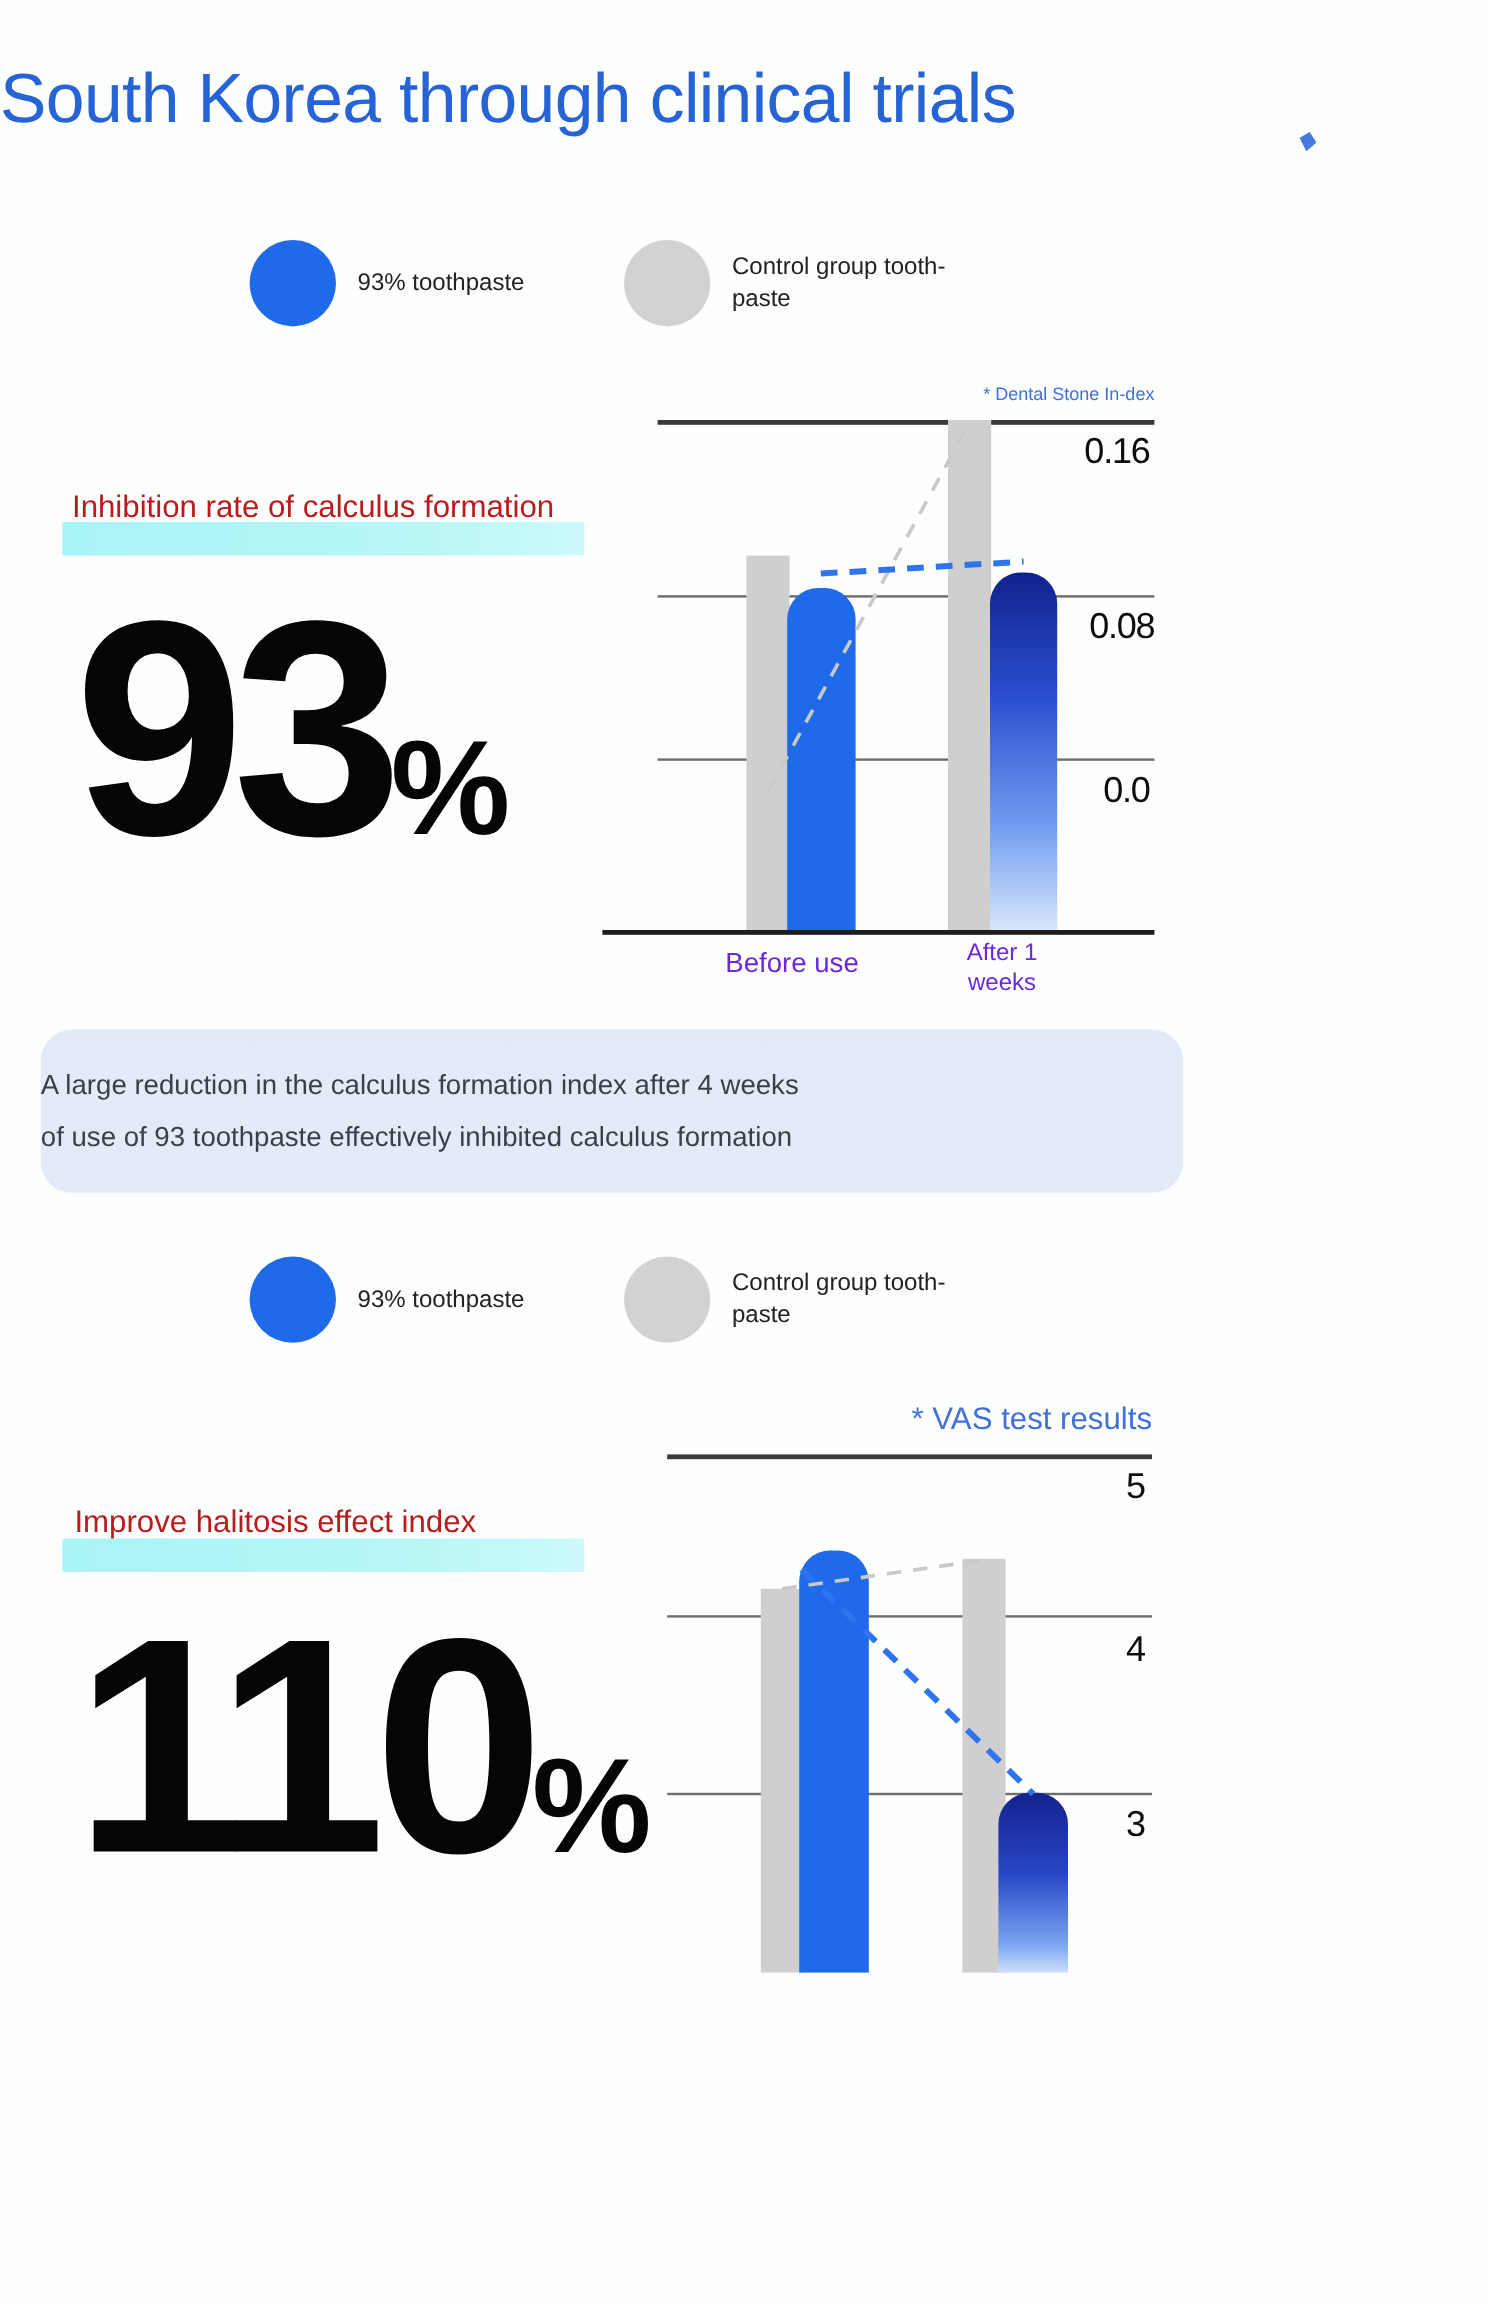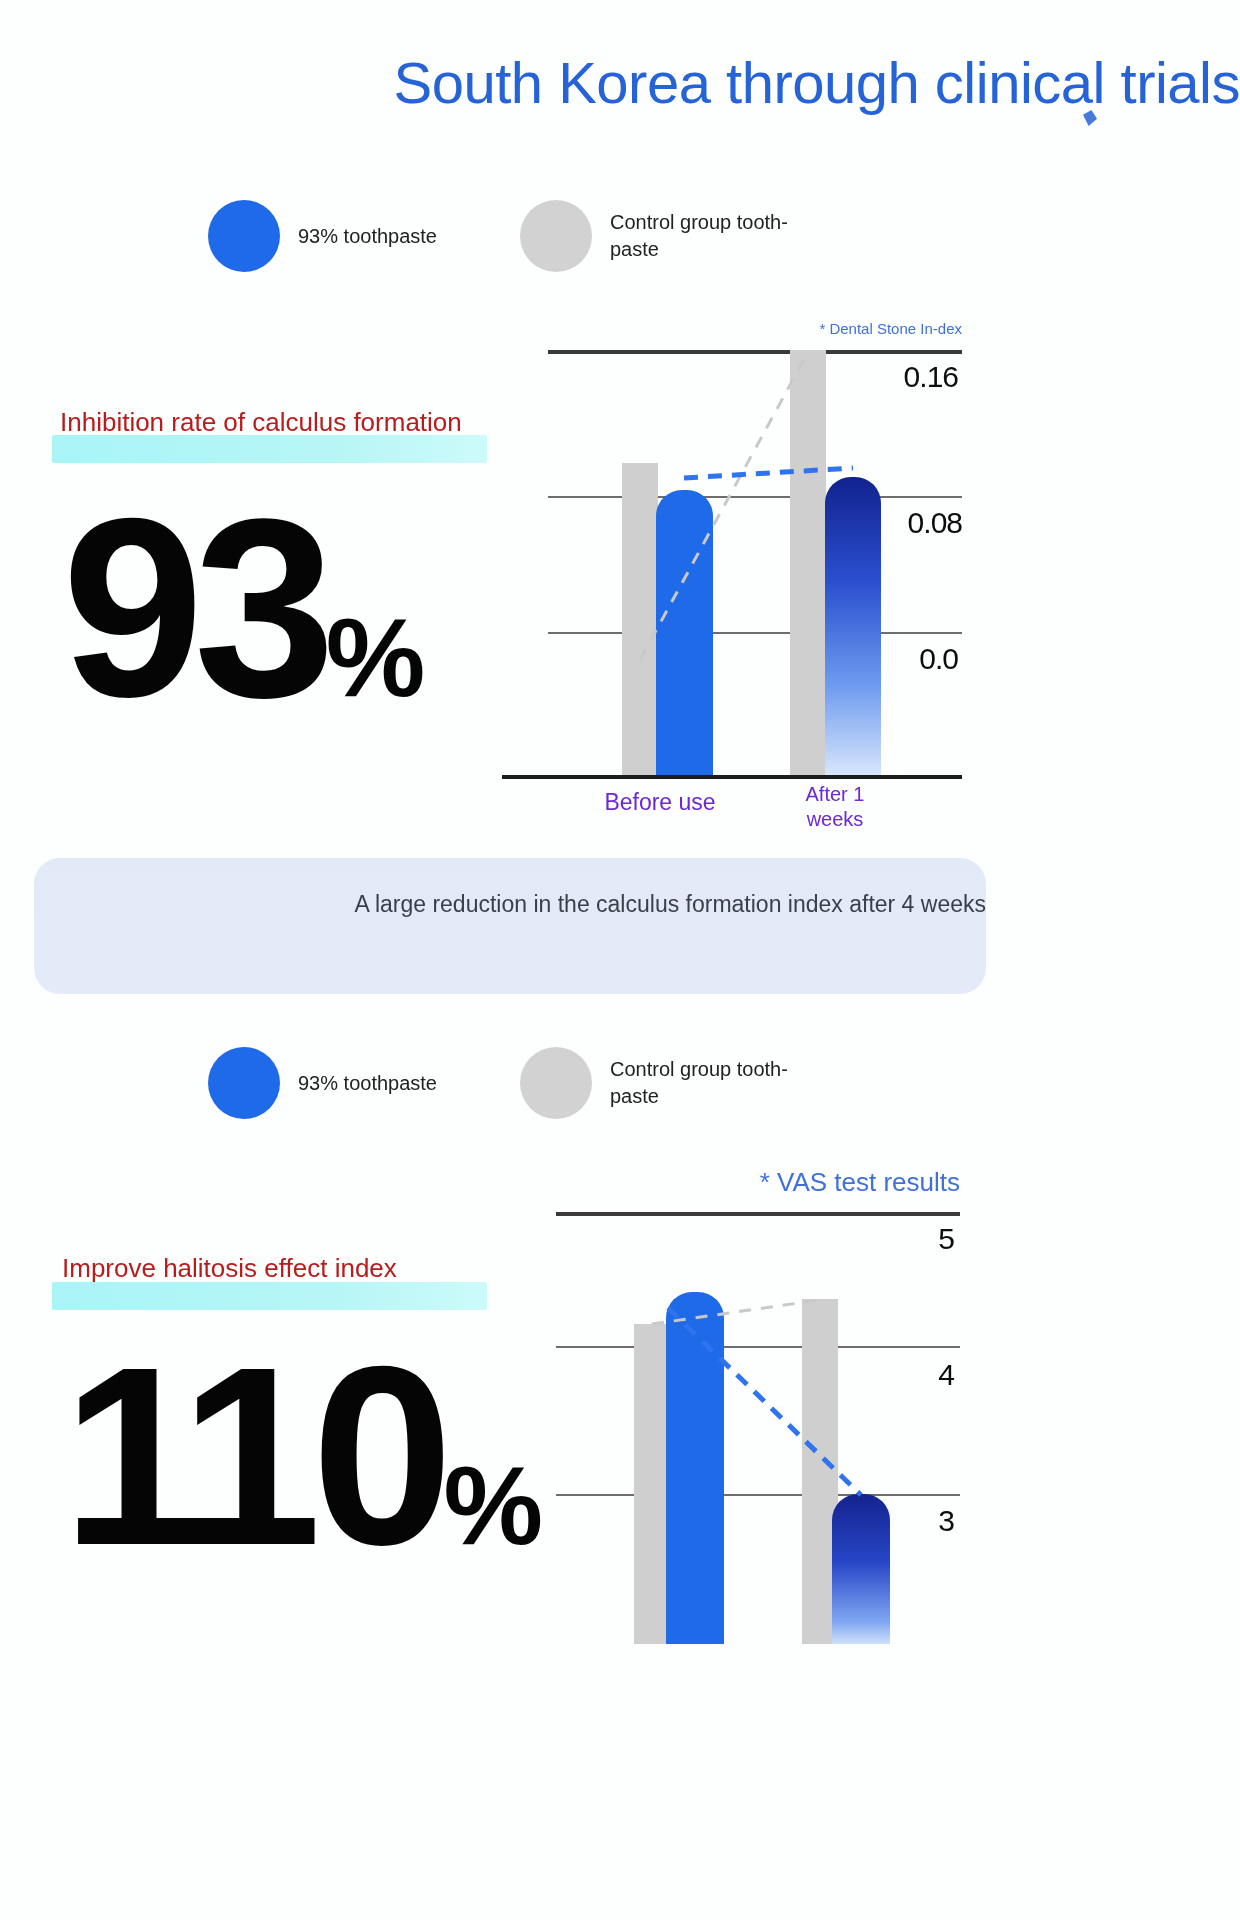--- a/index.html
+++ b/index.html
@@ -15,21 +15,21 @@
     width: 1240px;
     height: 1920px;
     background: #fdfefe;
   }
 
   
   .title {
     position: absolute;
     left: 0; top: 48px;
     width: 1240px;
-    text-align: right;
+    text-align: left;
     font-size: 58px;
     line-height: 70px;
     color: #2663d6;
     font-family: "Liberation Sans Narrow", "Liberation Sans", sans-serif;
     letter-spacing: -0.5px;
     white-space: nowrap;
   }
   .title-mark {
     position: absolute;
     left: 1083px; top: 110px;
@@ -152,21 +152,21 @@
 
   
   .note-box {
     position: absolute;
     background: linear-gradient(180deg,#e2eaf8 0%, #e4ebf8 100%);
     border-radius: 26px;
   }
   .note-line {
     position: absolute;
     width: 100%;
-    text-align: right;
+    text-align: left;
     font-size: 23px;
     color: #3a3f4a;
     font-family: "Liberation Sans Narrow", "Liberation Sans", sans-serif;
   }
 </style>
 </head>
 <body>
 
 <div class="page">
 
@@ -219,20 +219,21 @@
           <line x1="136" y1="128" x2="305" y2="118" stroke="#2e74ee" stroke-width="5" stroke-dasharray="14 10"></line>
         </svg>
       </div>
 
       <div class="x-label" style="left:42px; top:470px; width:140px;">Before use</div>
       <div class="x-label" style="left:232px; top:462px; width:110px; font-size:20px;">After 1 weeks</div>
     </div>
 
     <div class="note-box" style="left:34px; top:858px; width:952px; height:136px;">
       <div class="note-line" style="top:33px;">A large reduction in the calculus formation index after 4 weeks</div>
+      <div class="note-line" style="top:76px;">of use of 93 toothpaste effectively inhibited calculus formation</div>
     </div>
   </div>
 
   <div class="legend" style="top:1047px;">
     <div class="legend-item" style="left:208px; top:0;">
       <div class="legend-dot blue"></div>
       <div class="legend-text">93% toothpaste</div>
     </div>
     <div class="legend-item" style="left:520px; top:0;">
       <div class="legend-dot grey"></div>

